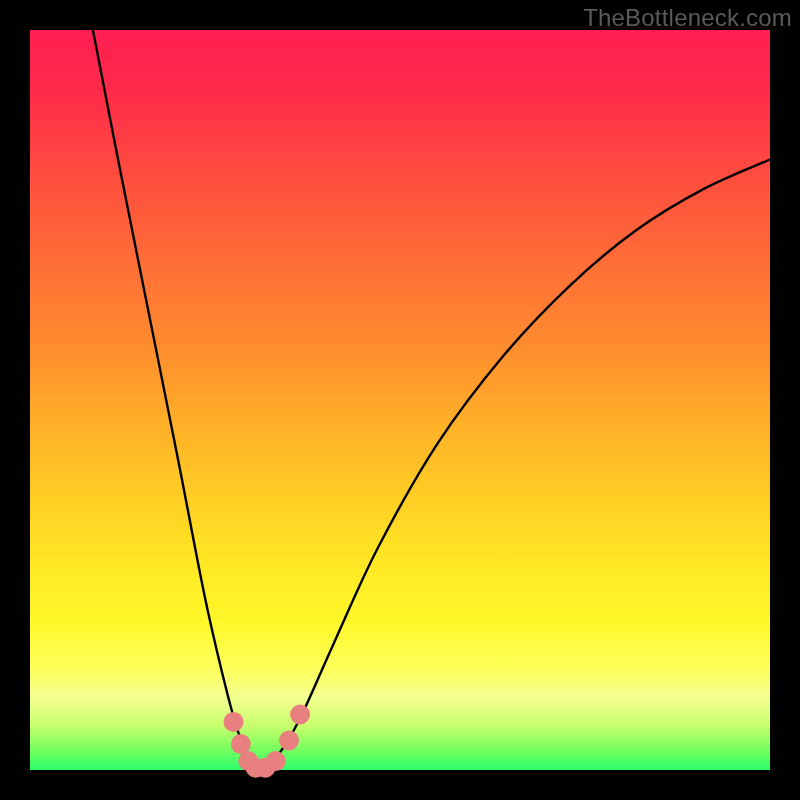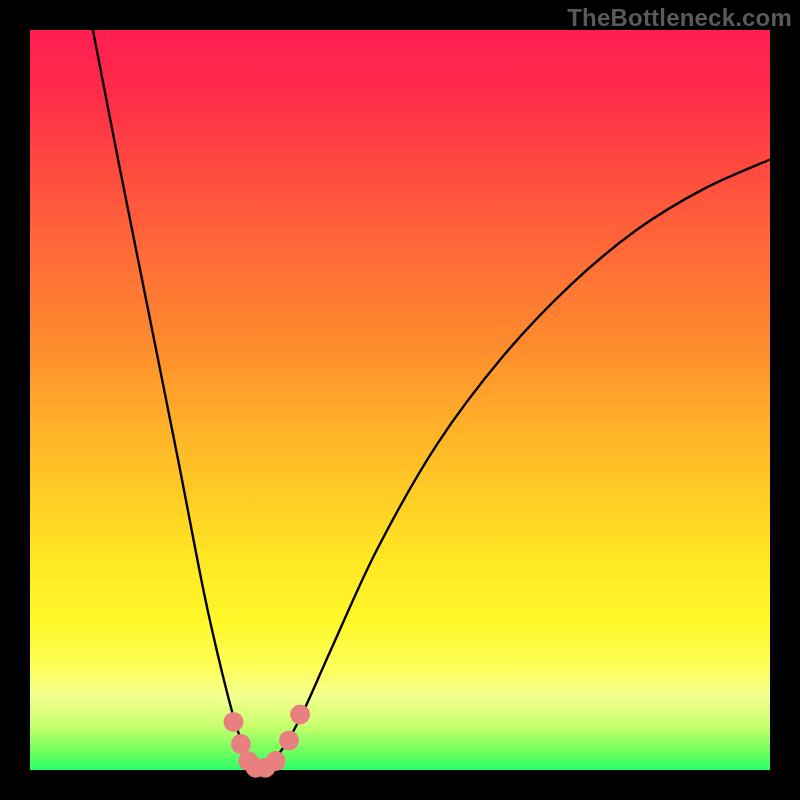--- a/index.html
+++ b/index.html
@@ -38,21 +38,21 @@
       #7dff5e 97%,
       #2bff6a 100%
     );
   }
   .watermark {
     position: absolute;
     top: 4px;
     right: 8px;
     color: #5a5a5a;
     font-size: 24px;
-    font-weight: 700;
+    font-weight: 400;
     letter-spacing: 0.2px;
     user-select: none;
   }
   svg.curve {
     position: absolute;
     left: 0;
     top: 0;
     width: 740px;
     height: 740px;
     overflow: visible;

